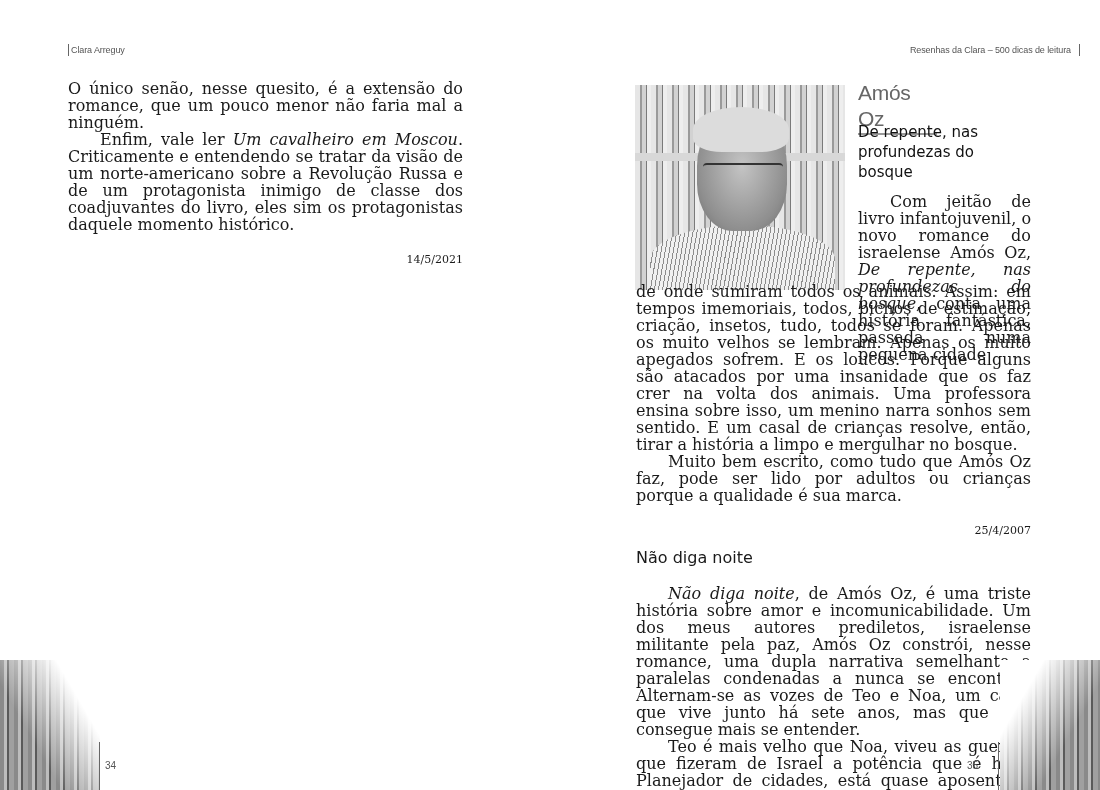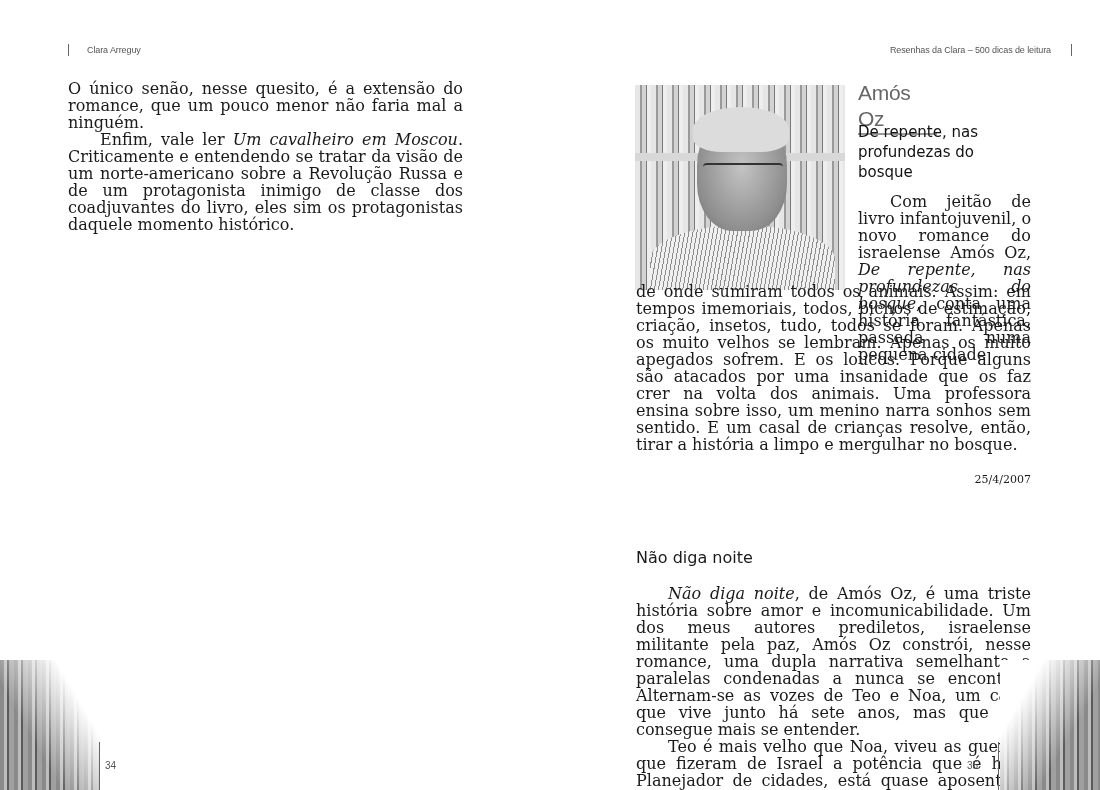--- a/index.html
+++ b/index.html
@@ -8,22 +8,22 @@
     font-family: "DejaVu Serif", serif; color: #1a1a1a;
   }
   .page { position: absolute; top: 0; width: 550px; height: 790px; }
   .page.left { left: 0; }
   .page.right { left: 550px; }
 
   .running-head {
     position: absolute; top: 44px; font-family: "Liberation Sans", sans-serif;
     font-size: 9px; color: #555; letter-spacing: -0.1px;
   }
-  .running-head.left { left: 68px; border-left: 1px solid #666; padding-left: 18px; line-height: 12px; }
-  .running-head.right { right: 28px; border-right: 1px solid #666; padding-right: 20px; line-height: 12px; text-align: right; }
+  .running-head.left { left: 68px; border-left: 1px solid #666; padding-left: 2px; line-height: 12px; }
+  .running-head.right { right: 20px; border-right: 1px solid #666; padding-right: 8px; line-height: 12px; text-align: right; }
 
   .body-text {
     font-family: "DejaVu Serif", serif; font-size: 16px; line-height: 17px;
     text-align: justify; color: #1a1a1a; margin: 0;
   }
   .body-text.indent { text-indent: 32px; }
   .body-text em { font-style: italic; }
 
   .left-col { position: absolute; left: 68px; top: 80px; width: 395px; }
   .date { font-family: "DejaVu Serif", serif; font-size: 11px; text-align: right; margin-top: 20px; color: #1a1a1a; }
@@ -99,20 +99,21 @@
 </style>
 </head>
 <body>
 
 <div class="page left">
   <div class="running-head left">Clara Arreguy</div>
 
   <div class="left-col">
     <p class="body-text">O único senão, nesse quesito, é a extensão do romance, que um pouco menor não faria mal a ninguém.</p>
     <p class="body-text indent"><span>Enfim, vale ler </span><em>Um cavalheiro em Moscou</em><span>. Criticamente e entendendo se tratar da visão de um norte-americano sobre a Revolução Russa e de um protagonista inimigo de classe dos coadjuvantes do livro, eles sim os protagonistas daquele momento histórico.</span></p>
+    <div class="date">14/5/2021</div>
   </div>
 
   <div class="corner left"></div>
   <div class="folio left">34</div>
 </div>
 
 <div class="page right">
   <div class="running-head right">Resenhas da Clara – 500 dicas de leitura</div>
 
   <div class="photo">
@@ -125,20 +126,21 @@
 
   <div class="author">Amós Oz</div>
   <div class="review-title">De repente, nas profundezas do bosque</div>
 
   <div class="wrap-text">
     <p class="body-text indent"><span>Com jeitão de livro infantojuvenil, o novo romance do israelense Amós Oz, </span><em>De repente, nas profundezas do bosque</em><span>, conta uma história fantástica, passada numa pequena cidade</span></p>
   </div>
 
   <div class="right-col">
     <p class="body-text">de onde sumiram todos os animais. Assim: em tempos imemoriais, todos, bichos de estimação, criação, insetos, tudo, todos se foram. Apenas os muito velhos se lembram. Apenas os muito apegados sofrem. E os loucos. Porque alguns são atacados por uma insanidade que os faz crer na volta dos animais. Uma professora ensina sobre isso, um menino narra sonhos sem sentido. E um casal de crianças resolve, então, tirar a história a limpo e mergulhar no bosque.</p>
+    <p class="body-text indent">Muito bem escrito, como tudo que Amós Oz faz, pode ser lido por adultos ou crianças porque a qualidade é sua marca.</p>
     <div class="date">25/4/2007</div>
   </div>
 
   <div class="section-title">Não diga noite</div>
 
   <div class="right-col2">
     <p class="body-text indent"><em>Não diga noite</em><span>, de Amós Oz, é uma triste história sobre amor e incomunicabilidade. Um dos meus autores prediletos, israelense militante pela paz, Amós Oz constrói, nesse romance, uma dupla narrativa semelhante a paralelas condenadas a nunca se encontrar. Alternam-se as vozes de Teo e Noa, um casal que vive junto há sete anos, mas que não consegue mais se entender.</span></p>
     <p class="body-text indent">Teo é mais velho que Noa, viveu as guerras que fizeram de Israel a potência que é hoje. Planejador de cidades, está quase aposentado numa</p>
   </div>
 

